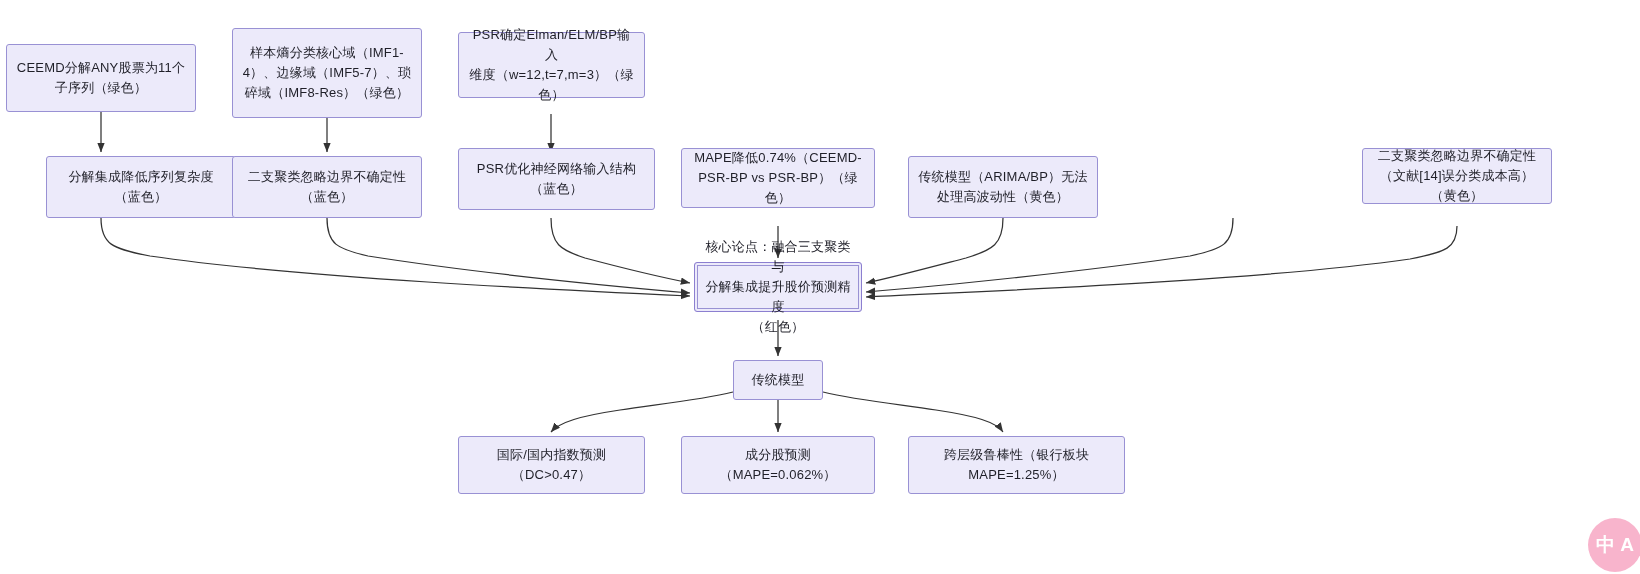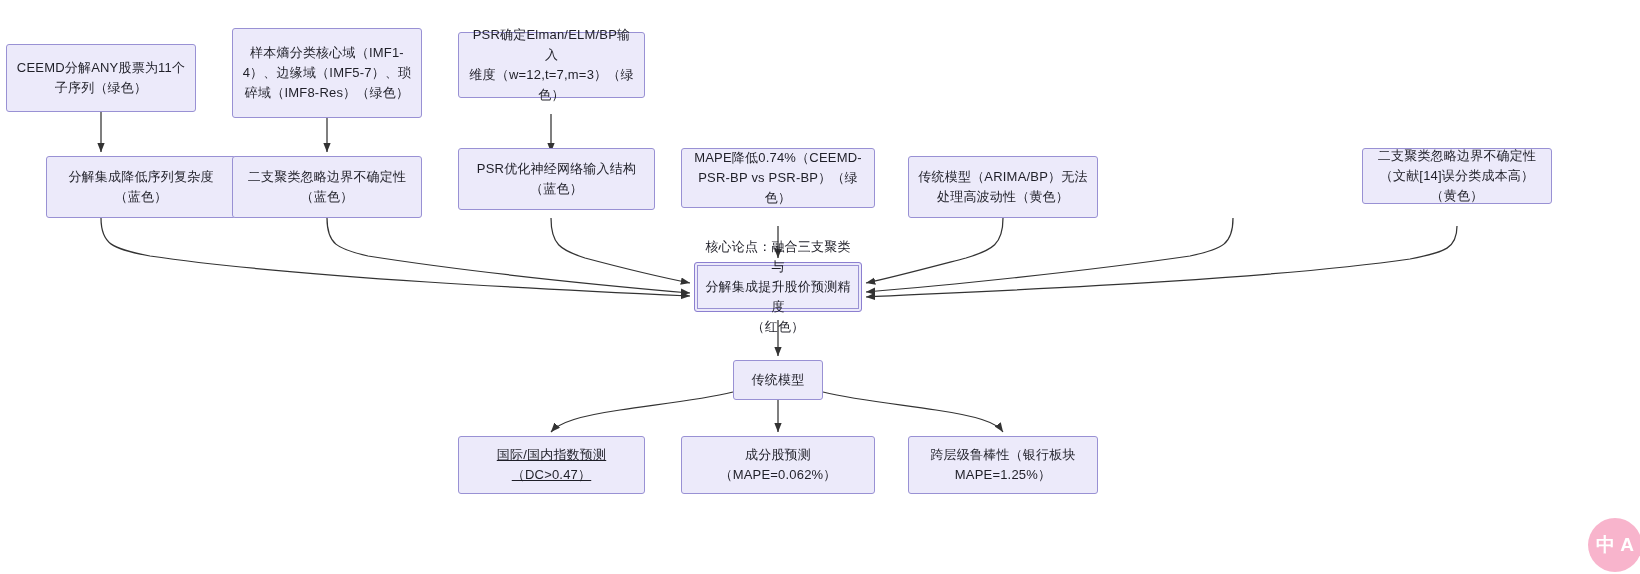--- a/index.html
+++ b/index.html
@@ -157,31 +157,31 @@
   <div class="node core" style="left:694px; top:262px; width:168px; height:50px;">
     <span class="node-label">核心论点：融合三支聚类与
 分解集成提升股价预测精度
 （红色）</span>
   </div>
 
   <div class="node" style="left:733px; top:360px; width:90px; height:40px;">
     <span class="node-label">传统模型</span>
   </div>
 
-  <div class="node" style="left:458px; top:436px; width:187px; height:58px;text-decoration:underline;">
+  <div class="node" style="left:458px; top:436px; width:187px; height:58px;">
     <span class="node-label">国际/国内指数预测
 （DC&gt;0.47）</span>
   </div>
 
   <div class="node" style="left:681px; top:436px; width:194px; height:58px;">
     <span class="node-label">成分股预测
 （MAPE=0.062%）</span>
   </div>
 
-  <div class="node" style="left:908px; top:436px; width:190px; height:58px;">
+  <div class="node" style="left:908px; top:436px; width:217px; height:58px;">
     <span class="node-label">跨层级鲁棒性（银行板块
 MAPE=1.25%）</span>
   </div>
 
   <div class="watermark" style="left:1588px; top:518px;">
     <span class="wm-inner">中
 A</span>
   </div>
 
 </div>

